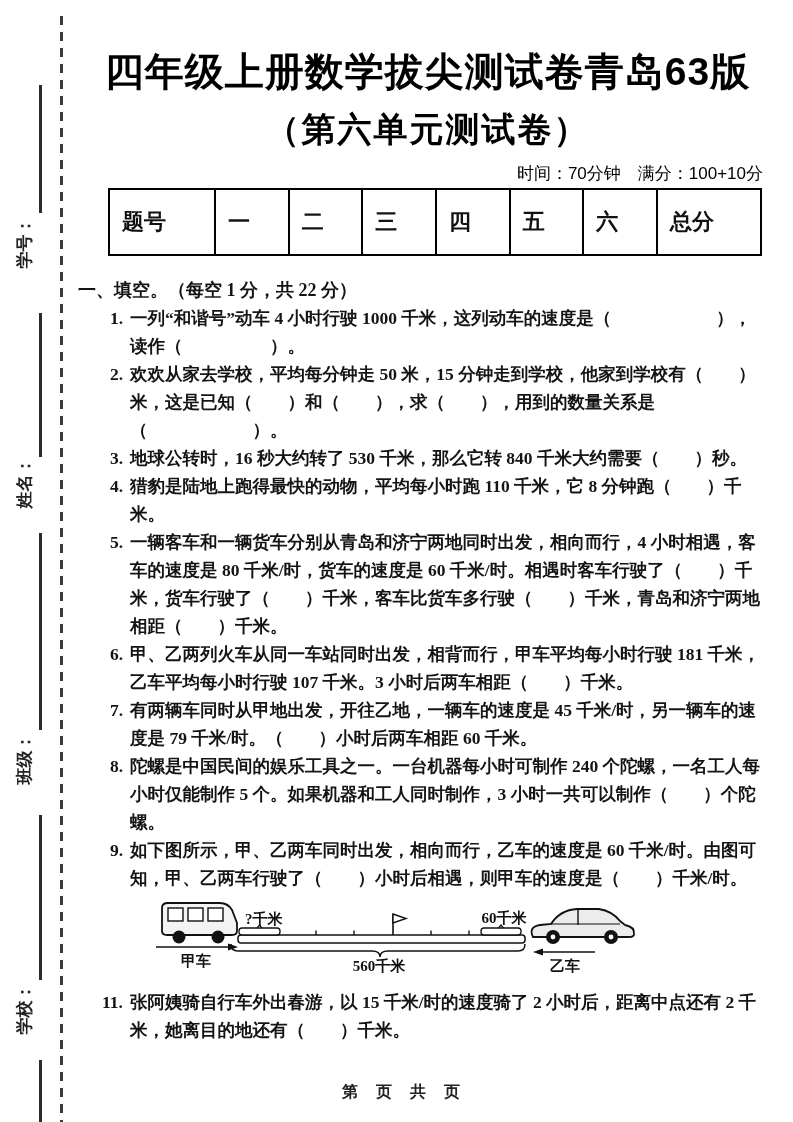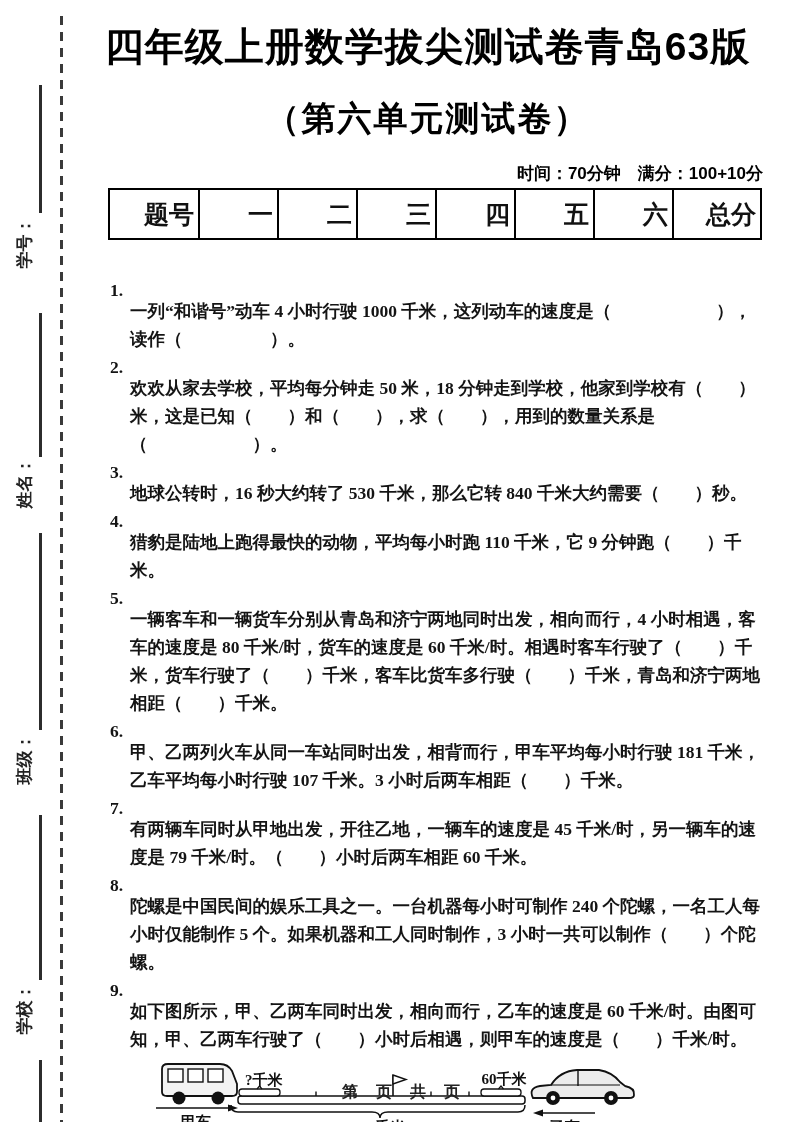--- a/index.html
+++ b/index.html
@@ -9,41 +9,41 @@
   }
   
   .seal-line{position:absolute;left:60px;top:16px;width:3px;height:1106px;
     background:repeating-linear-gradient(to bottom,#3a3a3a 0 9px,transparent 9px 16px);}
   .fill-line{position:absolute;left:39px;width:2.5px;background:#2c2c2c;}
   .side-label{position:absolute;left:-10px;width:70px;height:22px;line-height:22px;
     text-align:center;font-size:17px;font-weight:bold;transform:rotate(-90deg);
     white-space:nowrap;color:#222;}
   
   .header{position:absolute;left:62px;right:0;top:0;text-align:center;}
-  .title{margin-top:20px;font-family:"Liberation Sans","DejaVu Sans",sans-serif;
+  .title{margin-top:45px;font-family:"Liberation Sans","DejaVu Sans",sans-serif;
     font-weight:bold;font-size:39px;letter-spacing:1px;color:#000;}
-  .subtitle{margin-top:22px;font-family:"Liberation Sans","DejaVu Sans",sans-serif;
+  .subtitle{margin-top:8px;font-family:"Liberation Sans","DejaVu Sans",sans-serif;
     font-weight:bold;font-size:34px;letter-spacing:2px;color:#000;}
-  .meta{position:absolute;right:30px;top:162px;font-size:17px;font-weight:bold;
+  .meta{position:absolute;right:30px;top:162px;font-size:17px;font-weight:normal;
     font-family:"Liberation Sans","DejaVu Sans",sans-serif;color:#000;}
   
   .score-table{position:absolute;left:108px;top:188px;width:654px;
     border-collapse:collapse;table-layout:fixed;}
-  .score-table td{border:2.2px solid #000;height:40px;text-align:right;
-    font-size:25px;font-weight:bold;color:#111;padding:4px;}
+  .score-table td{border:2.2px solid #000;height:40px;text-align:left;
+    font-size:22px;font-weight:bold;color:#111;padding:12px;}
   .score-table .c0{width:80px;}
   .score-table .c7{width:78px;}
   
   .main{position:absolute;left:78px;top:276px;width:690px;font-size:17.5px;
     line-height:28px;font-weight:600;color:#141414;}
   .section-heading{font-size:18px;font-weight:bold;line-height:28px;}
   .q{display:flex;}
   .q-num{width:52px;min-width:52px;box-sizing:border-box;text-align:right;
     padding-right:7px;font-weight:bold;}
-  .q-text{flex:1;margin-top:21px;}
+  .q-text{flex:1;}
   
   .diagram{margin:5px 0 3px 70px;}
   .diagram svg text{font-family:"Liberation Serif","DejaVu Serif",serif;
     font-size:15px;font-weight:bold;fill:#111;}
   
   .footer{position:absolute;left:0;right:0;top:1082px;text-align:center;
     font-size:16px;letter-spacing:7px;color:#222;font-weight:600;margin-left:16px;}
 </style>
 </head>
 <body>
@@ -81,36 +81,37 @@
       <td>三</td>
       <td>四</td>
       <td>五</td>
       <td>六</td>
       <td class="c7">总分</td>
     </tr>
   </tbody>
     </table>
 
   <div class="main">
+    <div class="section-heading">一、填空。（每空 1 分，共 22 分）</div>
 
     <div class="q">
       <span class="q-num">1.</span>
       <span class="q-text">一列“和谐号”动车 4 小时行驶 1000 千米，这列动车的速度是（　　　　　　），读作（　　　　　）。</span>
     </div>
     <div class="q">
       <span class="q-num">2.</span>
-      <span class="q-text">欢欢从家去学校，平均每分钟走 50 米，18 分钟走到学校，他家到学校有（　　）米，这是已知（　　）和（　　），求（　　），用到的数量关系是（　　　　　　）。</span>
+      <span class="q-text">欢欢从家去学校，平均每分钟走 50 米，15 分钟走到学校，他家到学校有（　　）米，这是已知（　　）和（　　），求（　　），用到的数量关系是（　　　　　　）。</span>
     </div>
     <div class="q">
       <span class="q-num">3.</span>
       <span class="q-text">地球公转时，16 秒大约转了 530 千米，那么它转 840 千米大约需要（　　）秒。</span>
     </div>
     <div class="q">
       <span class="q-num">4.</span>
-      <span class="q-text">猎豹是陆地上跑得最快的动物，平均每小时跑 110 千米，它 9 分钟跑（　　）千米。</span>
+      <span class="q-text">猎豹是陆地上跑得最快的动物，平均每小时跑 110 千米，它 8 分钟跑（　　）千米。</span>
     </div>
     <div class="q">
       <span class="q-num">5.</span>
       <span class="q-text">一辆客车和一辆货车分别从青岛和济宁两地同时出发，相向而行，4 小时相遇，客车的速度是 80 千米/时，货车的速度是 60 千米/时。相遇时客车行驶了（　　）千米，货车行驶了（　　）千米，客车比货车多行驶（　　）千米，青岛和济宁两地相距（　　）千米。</span>
     </div>
     <div class="q">
       <span class="q-num">6.</span>
       <span class="q-text">甲、乙两列火车从同一车站同时出发，相背而行，甲车平均每小时行驶 181 千米，乙车平均每小时行驶 107 千米。3 小时后两车相距（　　）千米。</span>
     </div>
     <div class="q">
@@ -183,17 +184,21 @@
         </g>
 
         <g>
           <line x1="447" y1="55" x2="391" y2="55" stroke="#111" stroke-width="1.6"></line>
           <polygon points="385,55 395,51.5 395,58.5" fill="#111"></polygon>
         </g>
         <text x="417" y="74" text-anchor="middle">乙车</text>
       </svg>
     </div>
 
+    <div class="q">
+      <span class="q-num">11.</span>
+      <span class="q-text">张阿姨骑自行车外出春游，以 15 千米/时的速度骑了 2 小时后，距离中点还有 2 千米，她离目的地还有（　　）千米。</span>
+    </div>
   </div>
 
   <div class="footer">第 页 共 页</div>
 
 </div>
 
 </body></html>

